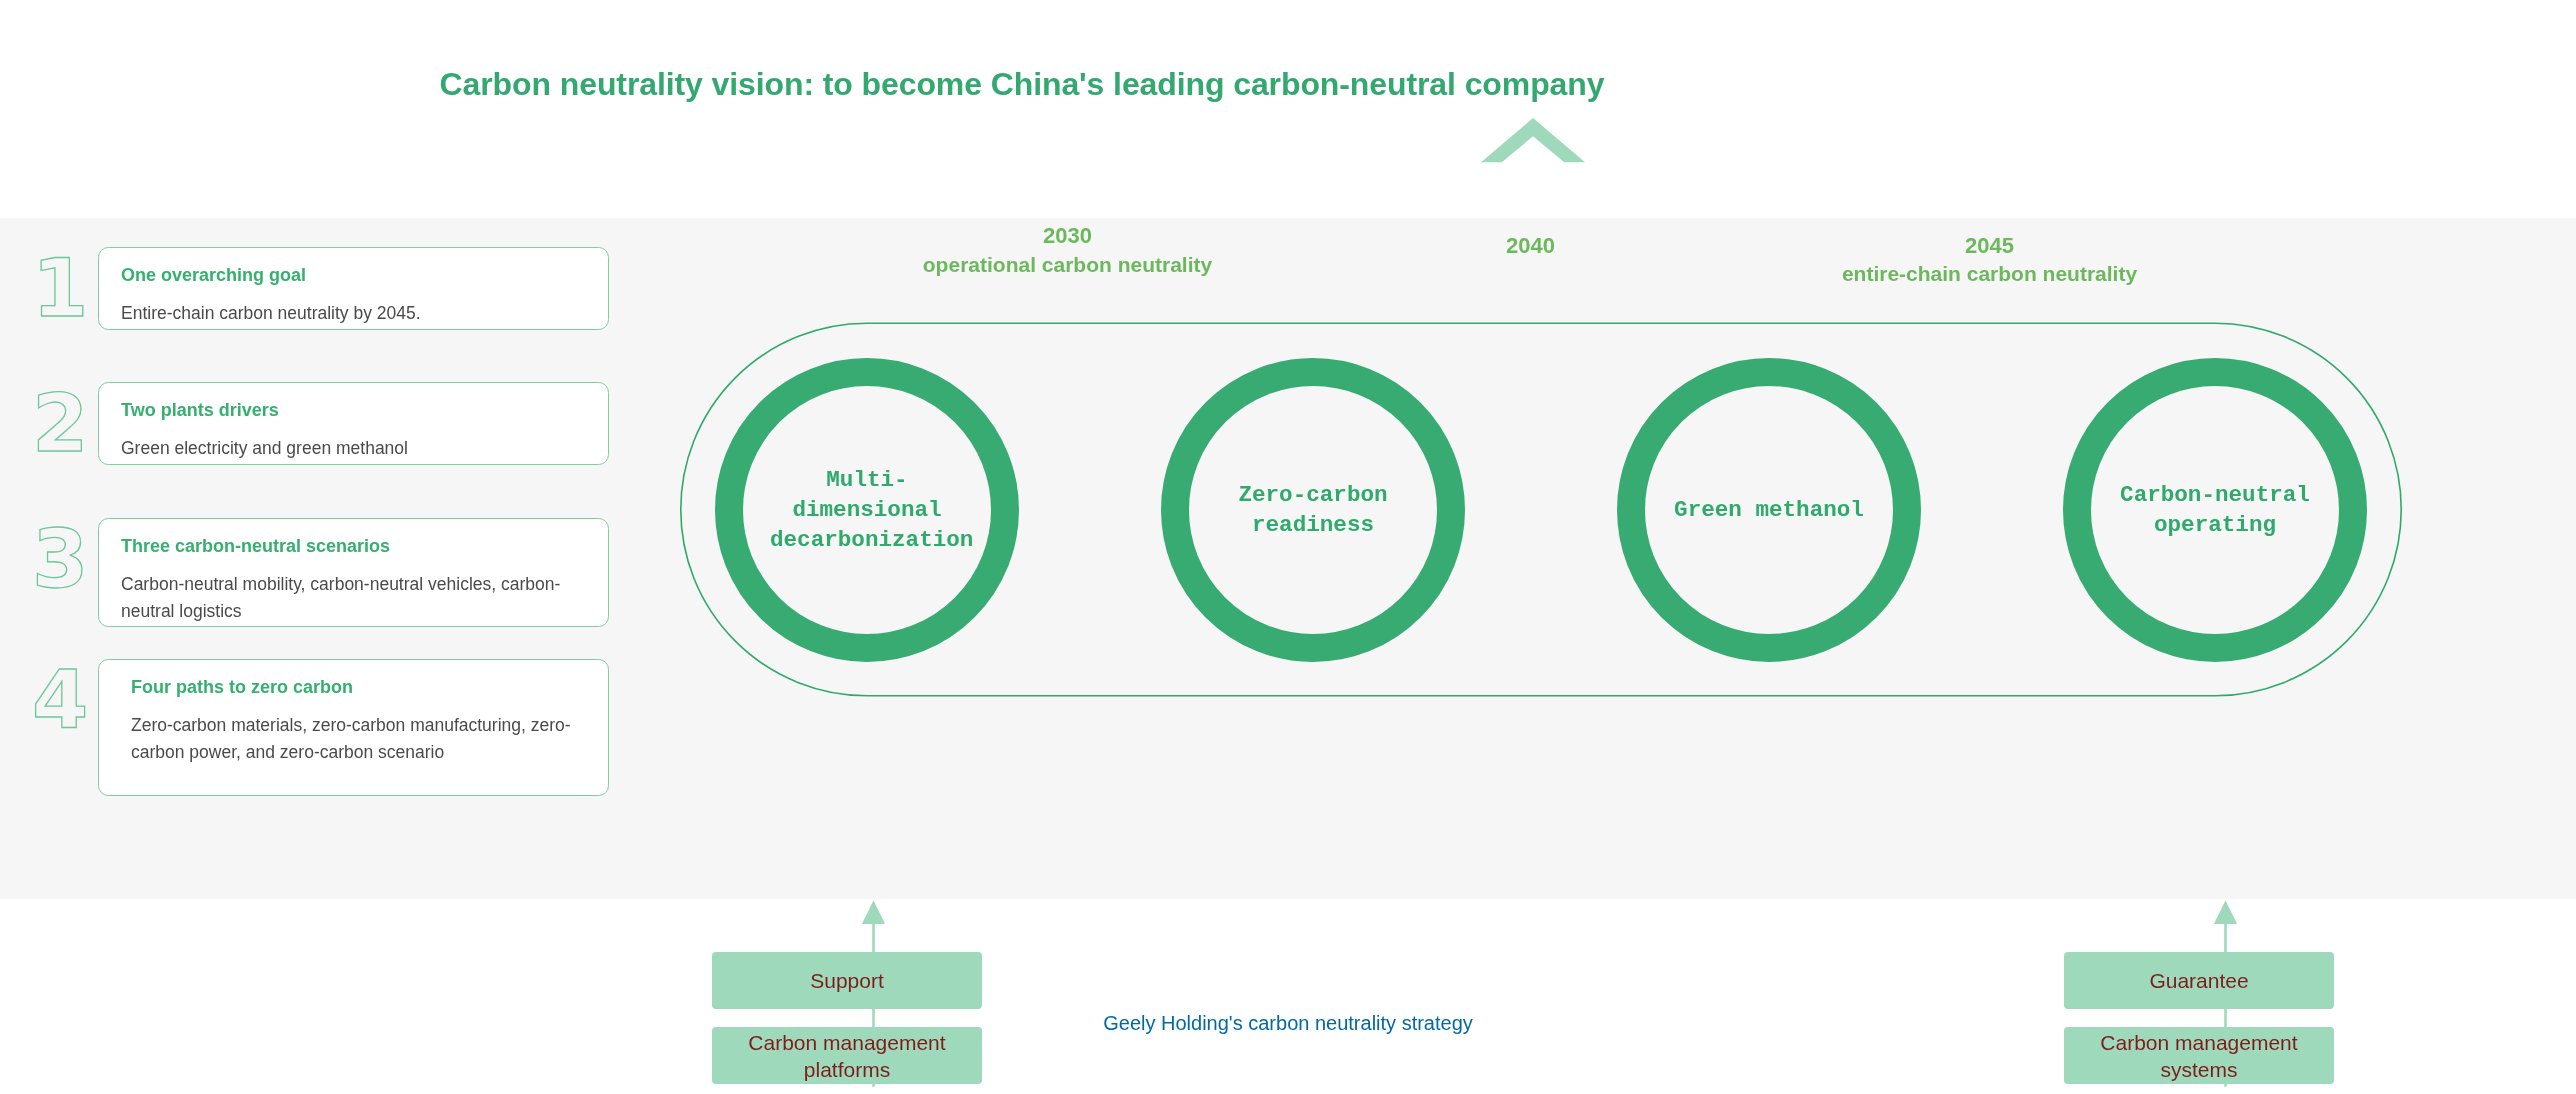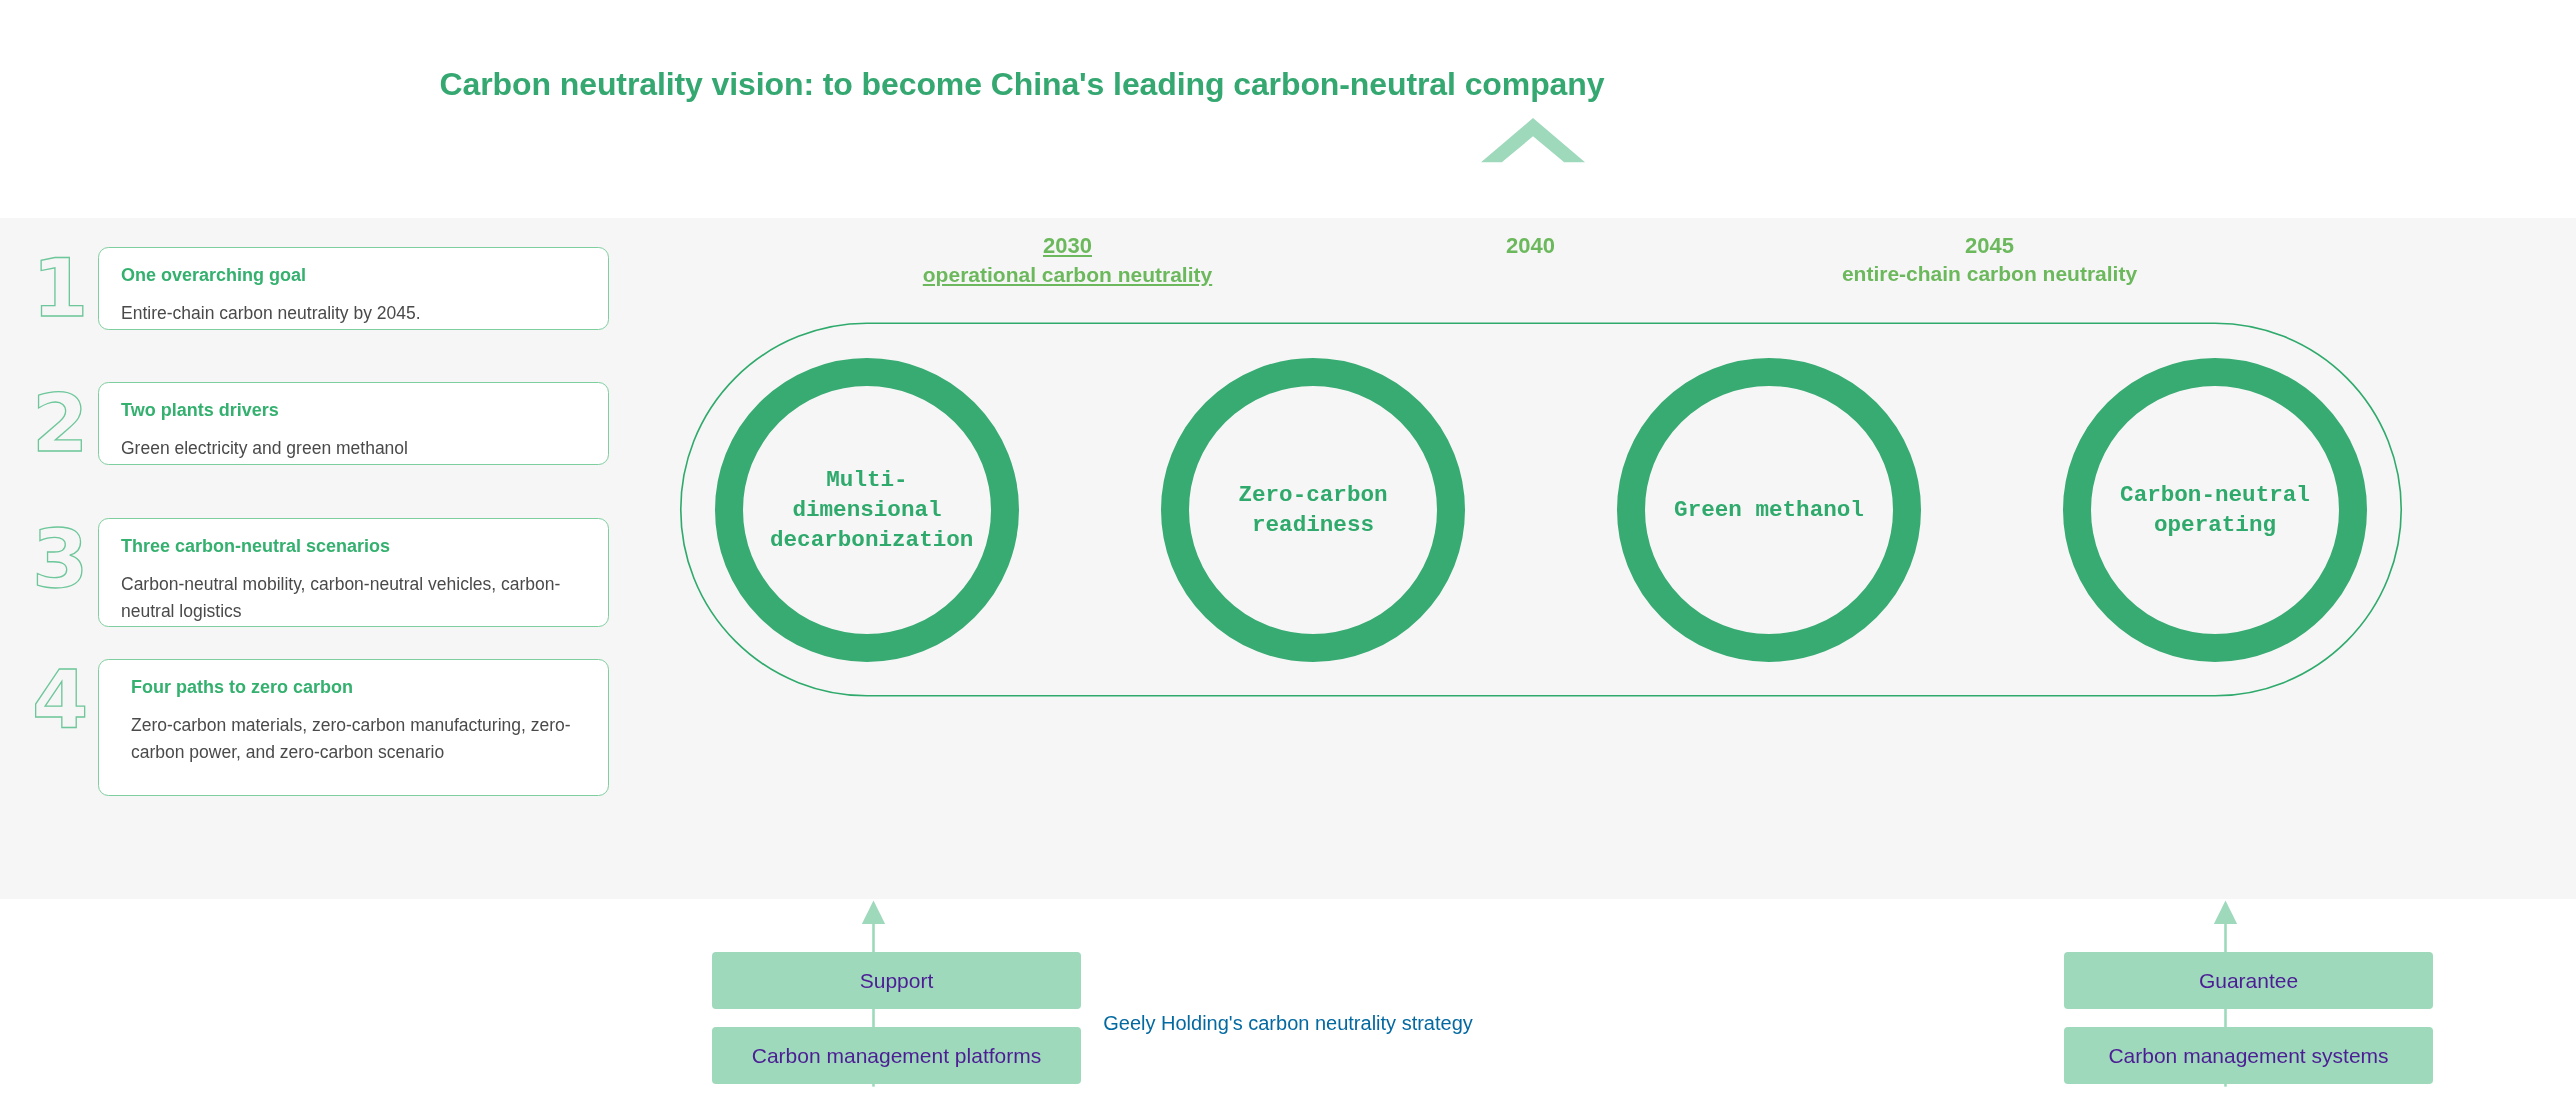--- a/index.html
+++ b/index.html
@@ -91,24 +91,24 @@
     font-size:17.5px; color:#5a5a5a; line-height:31px; white-space:nowrap;
   }
 
   
   #bottom-band { position:absolute; left:0; top:899px; width:2576px; height:195px; background:#ffffff; }
 
   .support-group { position:absolute; width:323px; }
   .support-arrow { position:absolute; left:0; top:0; }
   .support-box {
     position:absolute; left:0;
-    width:369px;
+    width:270px;
     background:#9ed9bb;
     border-radius:3.9px;
-    color:#4c1d95;
+    color:#7f1d1d;
     display:flex; align-items:center; justify-content:center;
     text-align:center;
     font-size:21px; line-height:27px;
   }
   .support-box.top { top:53px; height:57px; }
   .support-box.bottom { top:128px; height:57px; }
 
   #bottom-caption {
     position:absolute; left:0px; top:1012px; width:2576px;
     text-align:center;
@@ -159,21 +159,21 @@
     <div class="goal-row" style="top:441px;">
       <div class="goal-number">4</div>
       <div class="goal-card" style="height:137px;padding-left:32px;">
         <div class="goal-card-title">Four paths to zero carbon</div>
         <div class="goal-card-text">Zero-carbon materials, zero-carbon manufacturing, zero-carbon power, and zero-carbon scenario</div>
       </div>
     </div>
 
   </div>
 
-  <div class="milestone" style="left:841px; top:14px; width:453px;text-decoration:underline;">
+  <div class="milestone" style="left:841px; top:4px; width:453px;">
     <div class="milestone-year">2030</div>
     <div class="milestone-label">operational carbon neutrality</div>
   </div>
 
   <div class="milestone" style="left:1304px; top:13.6px; width:453px;">
     <div class="milestone-year">2040</div>
   </div>
 
   <div class="milestone" style="left:1763px; top:13.6px; width:453px;">
     <div class="milestone-year">2045</div>

